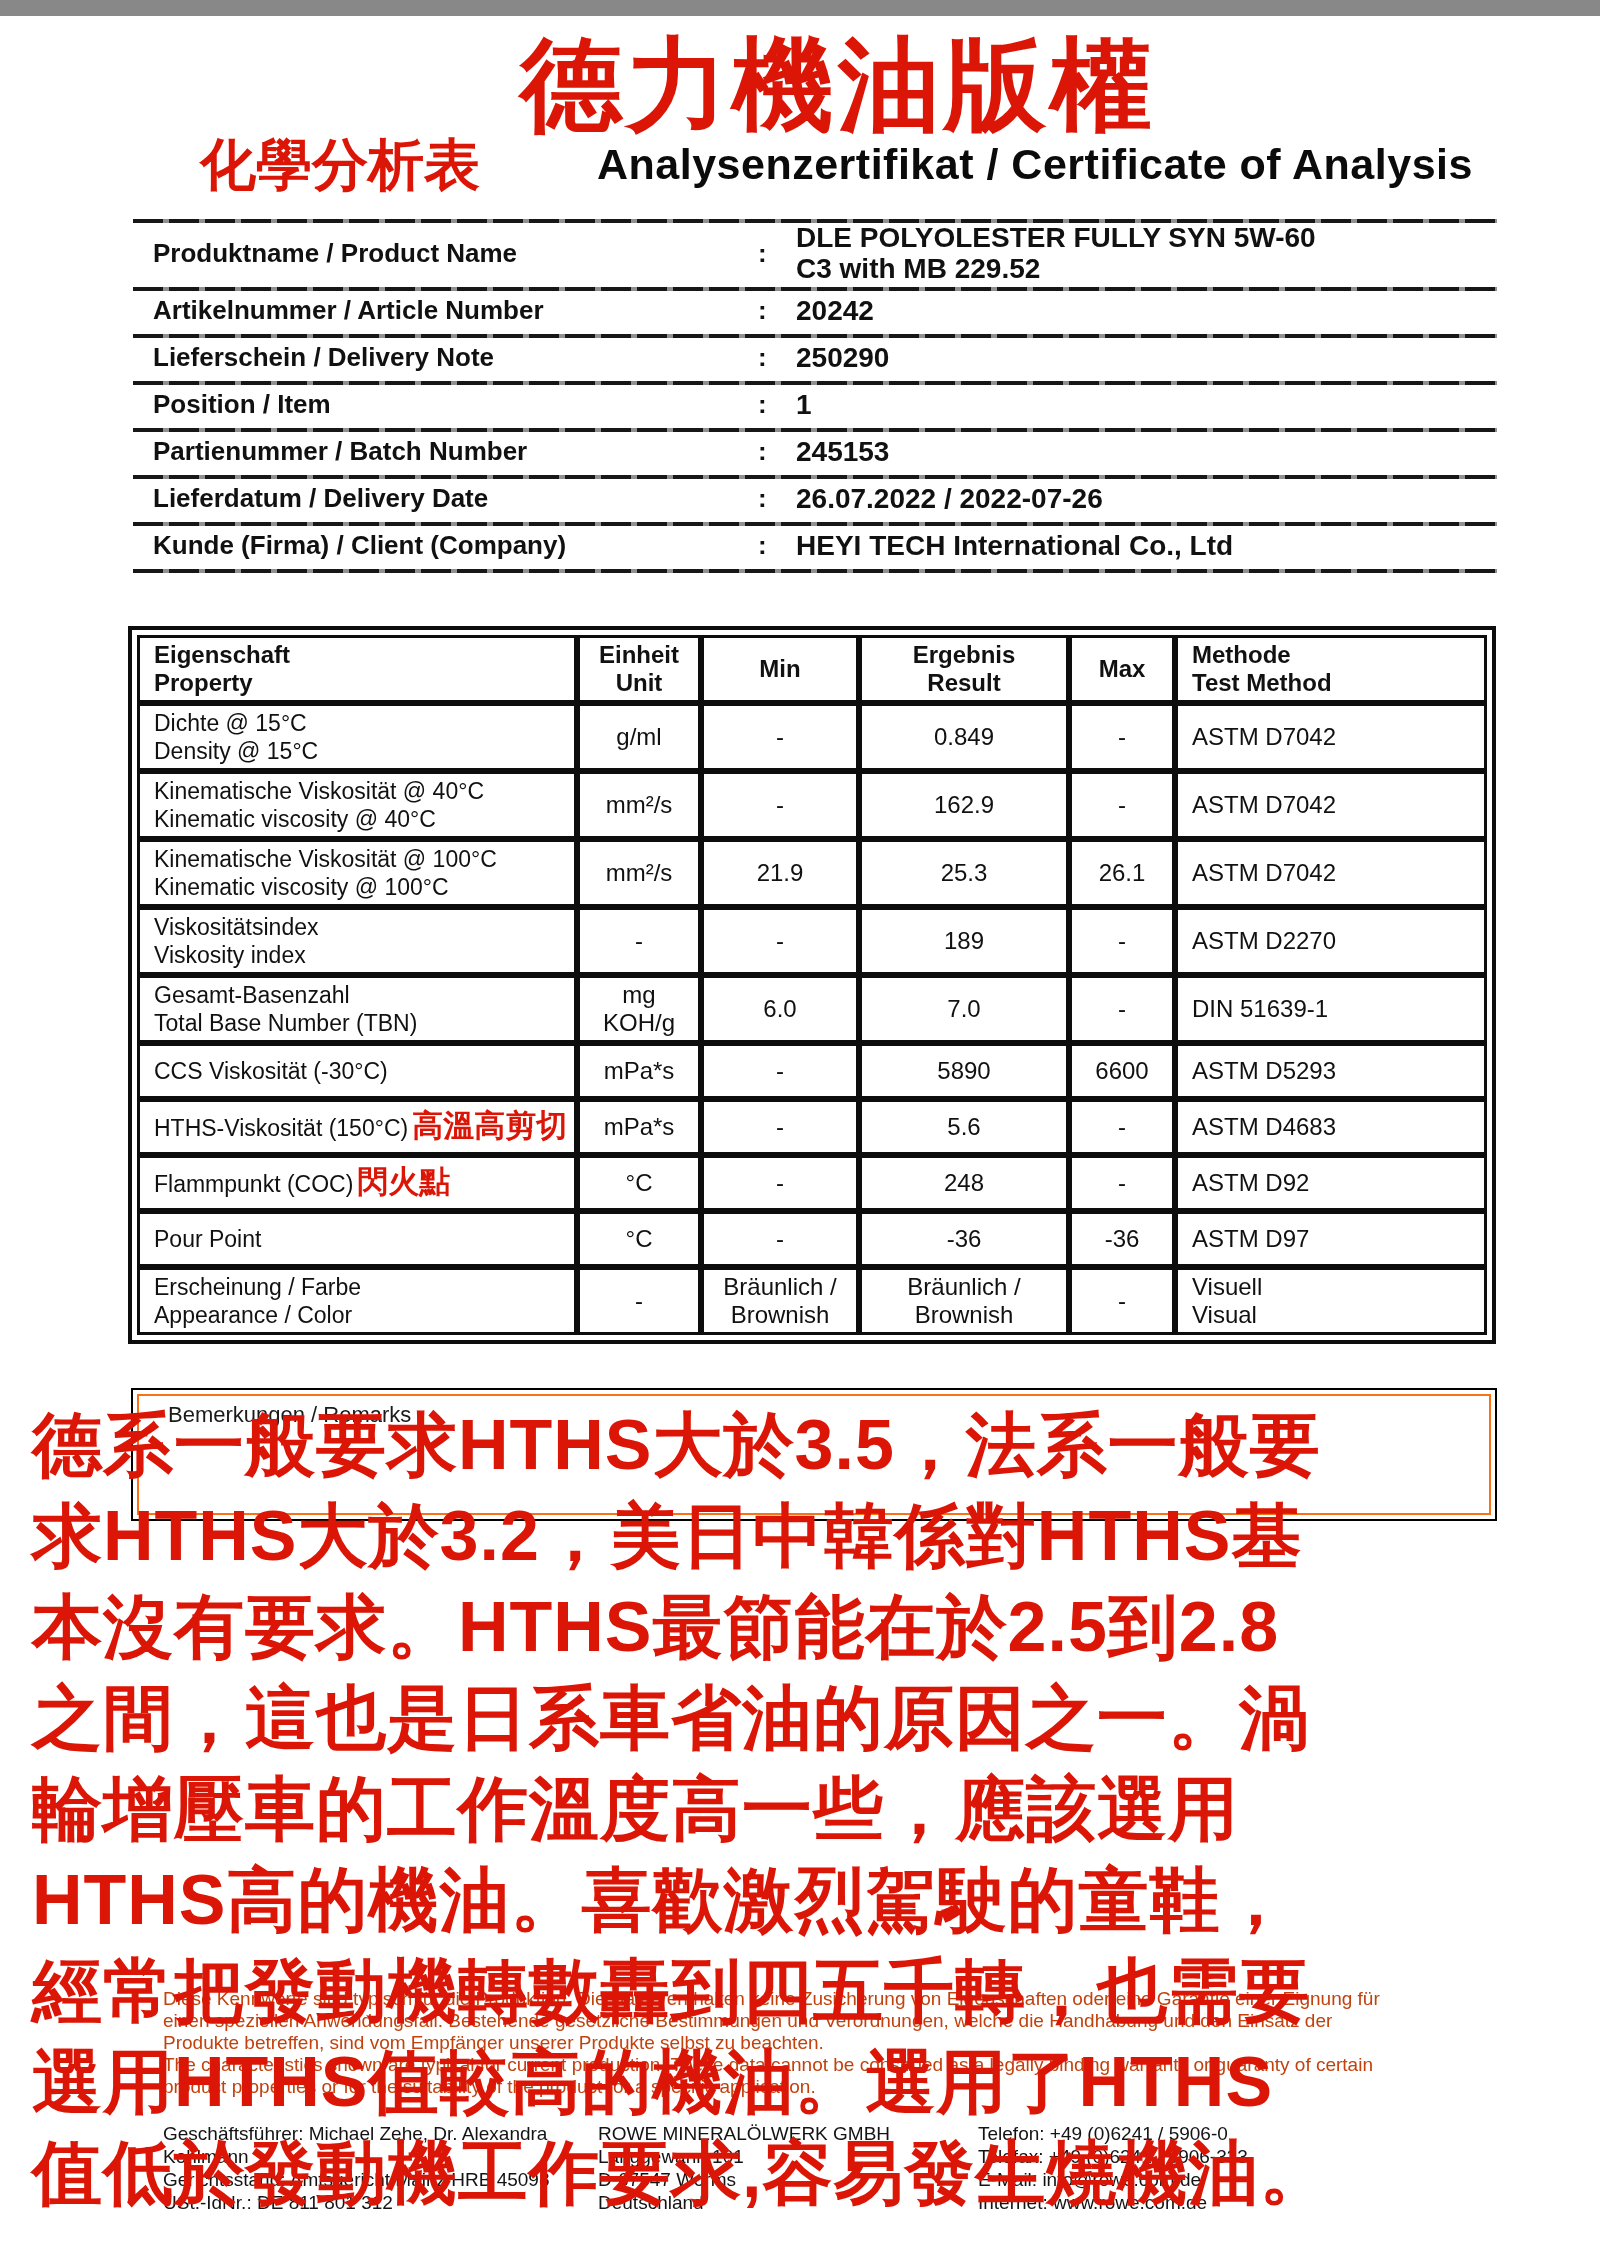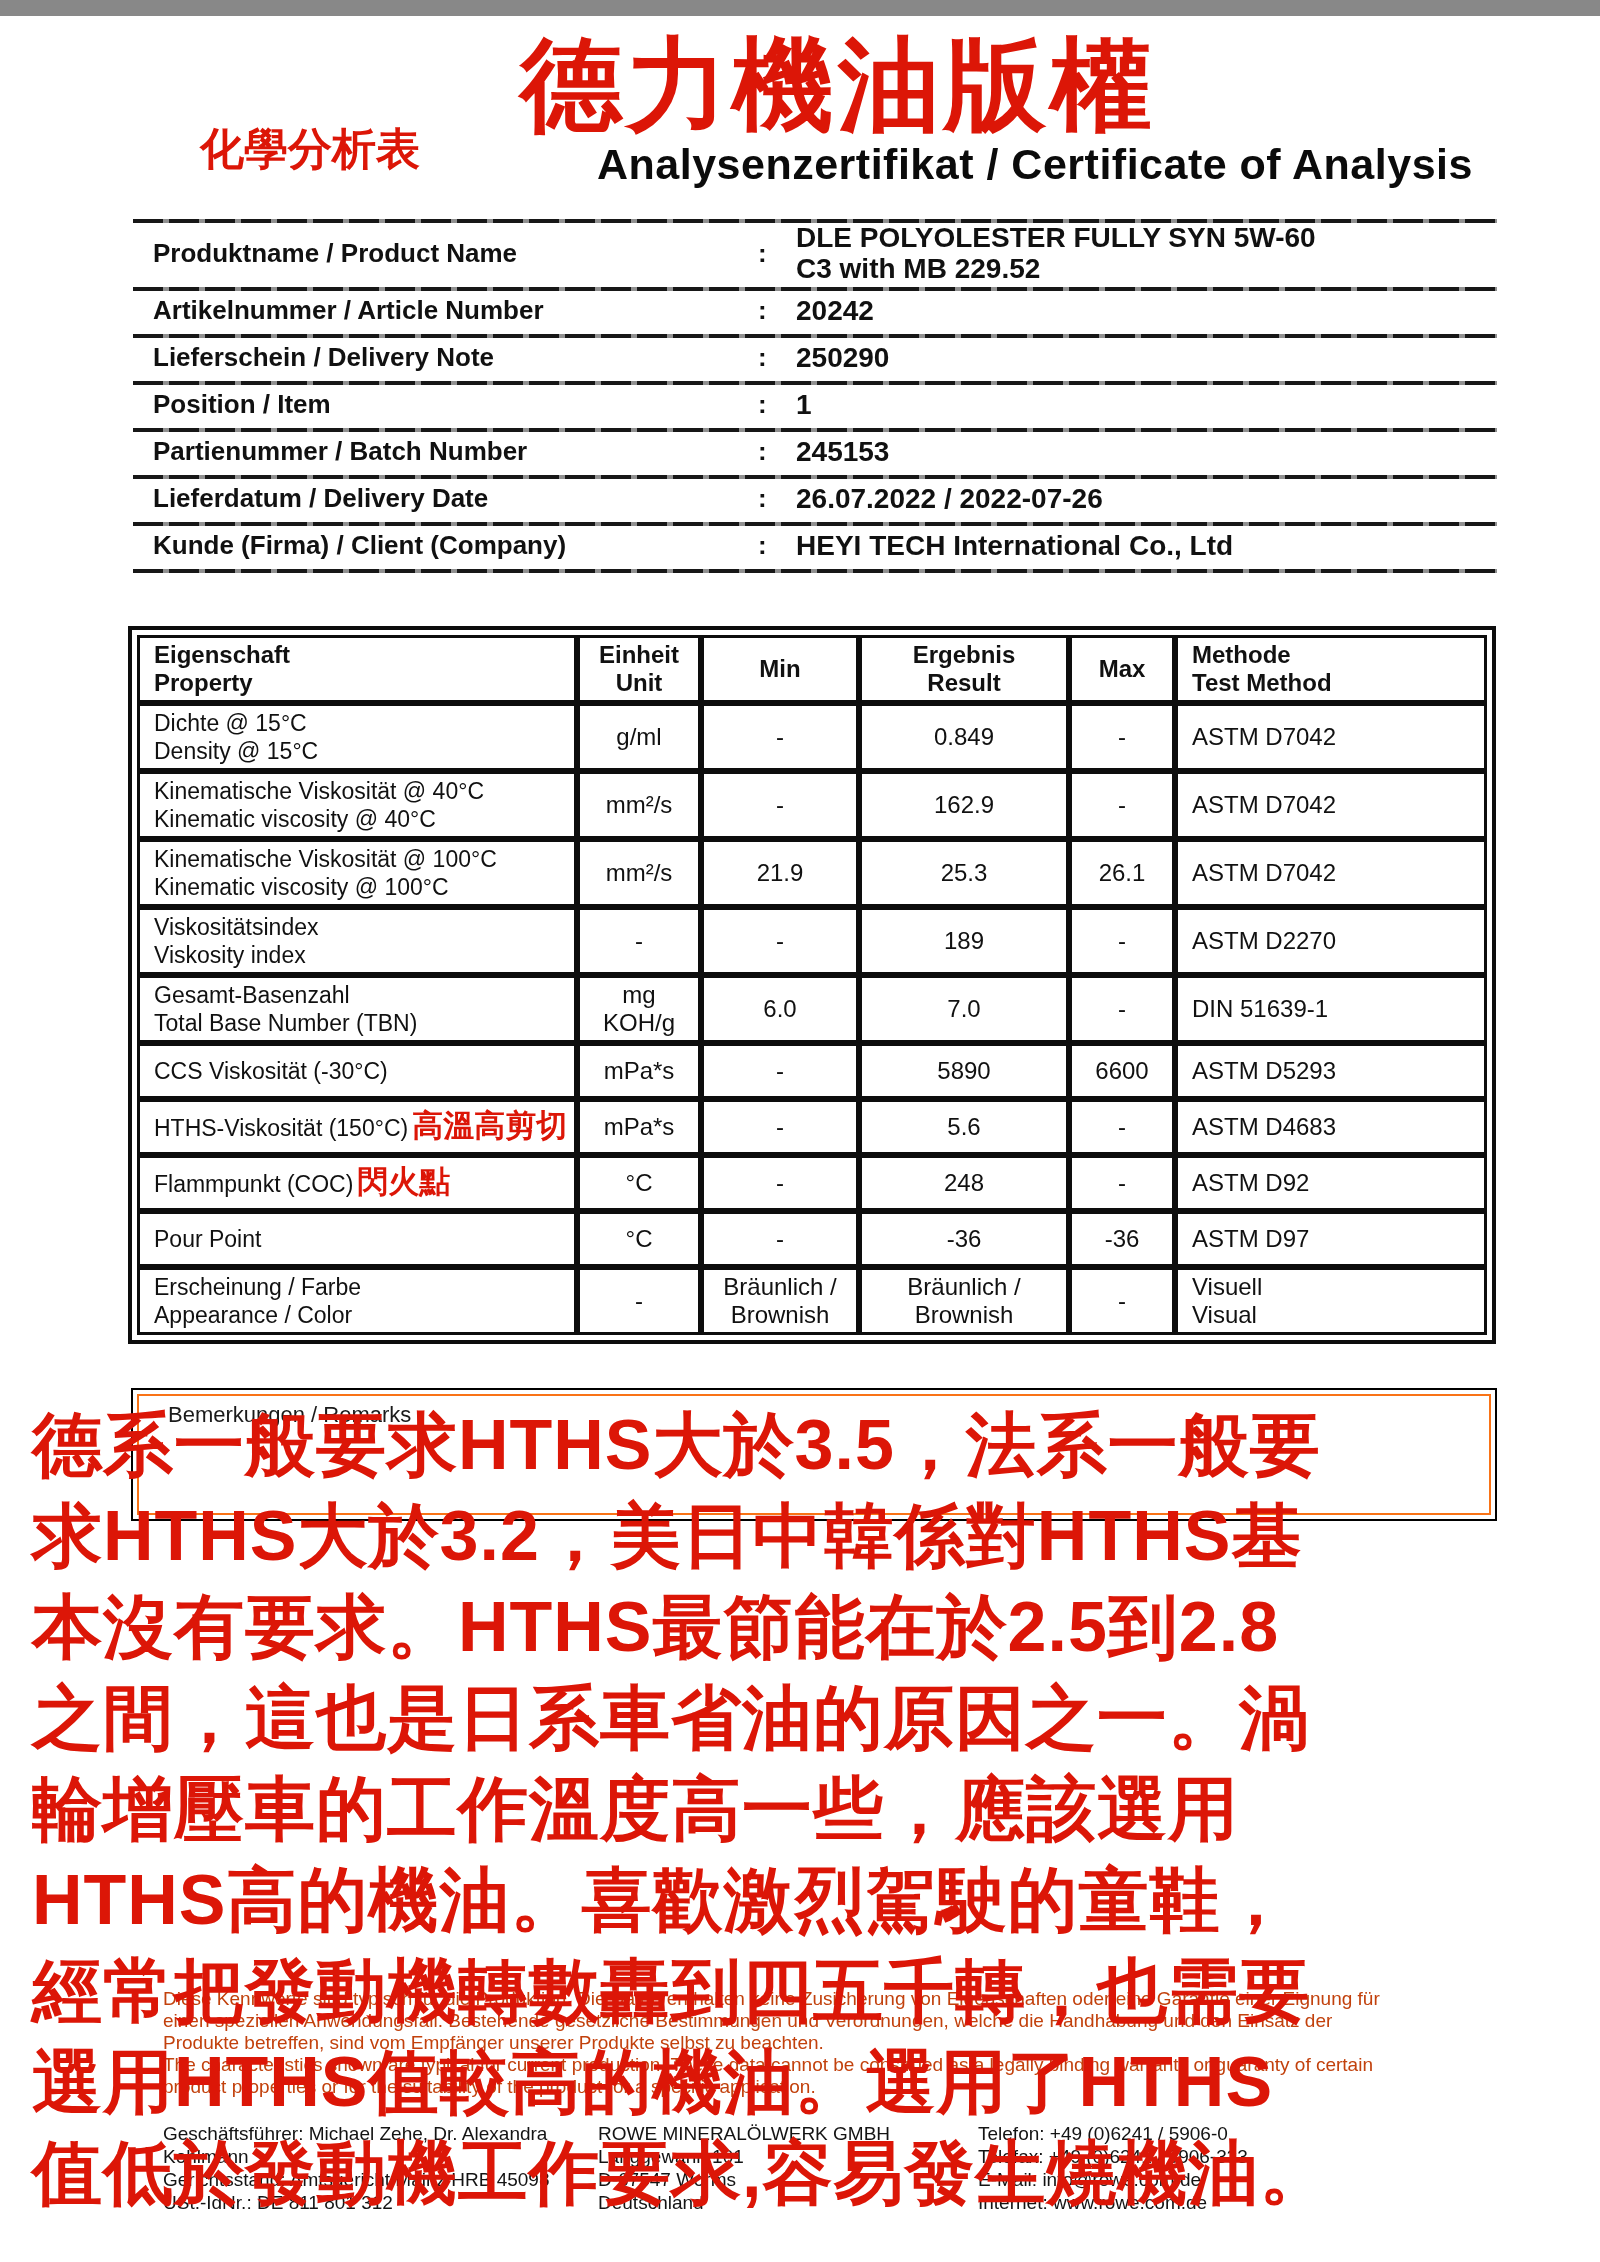--- a/index.html
+++ b/index.html
@@ -8,22 +8,22 @@
     position: relative; width: 1600px; height: 2262px; background: #ffffff;
     font-family: "Liberation Sans", "DejaVu Sans", sans-serif; color: var(--ink);
     overflow: hidden; margin: 16px auto;
   }
   
   .watermark {
     position: absolute; top: 2px; left: 520px; white-space: nowrap;
     font-size: 102px; font-weight: 700; color: var(--red); letter-spacing: 4px;
   }
   .subtitle-cn {
-    position: absolute; left: 200px; top: 104px;
-    font-size: 44px; font-weight: 700; color: var(--red); white-space: nowrap;
+    position: absolute; left: 200px; top: 112px;
+    font-size: 56px; font-weight: 700; color: var(--red); white-space: nowrap;
   }
   .doc-title {
     position: absolute; left: 597px; top: 124px; margin: 0;
     font-size: 43px; font-weight: 700; color: #0b0b0b; letter-spacing: 0.5px; white-space: nowrap;
   }
   
   .info-table { position: absolute; top: 203px; left: 133px; width: 1364px; }
   .info-row { display: flex; align-items: center; min-height: 47px; position: relative; padding: 3px 0 3px 20px; box-sizing: border-box; }
   .info-row::before {
     content: ""; position: absolute; top: 0; left: 0; right: 0; height: 4px;

